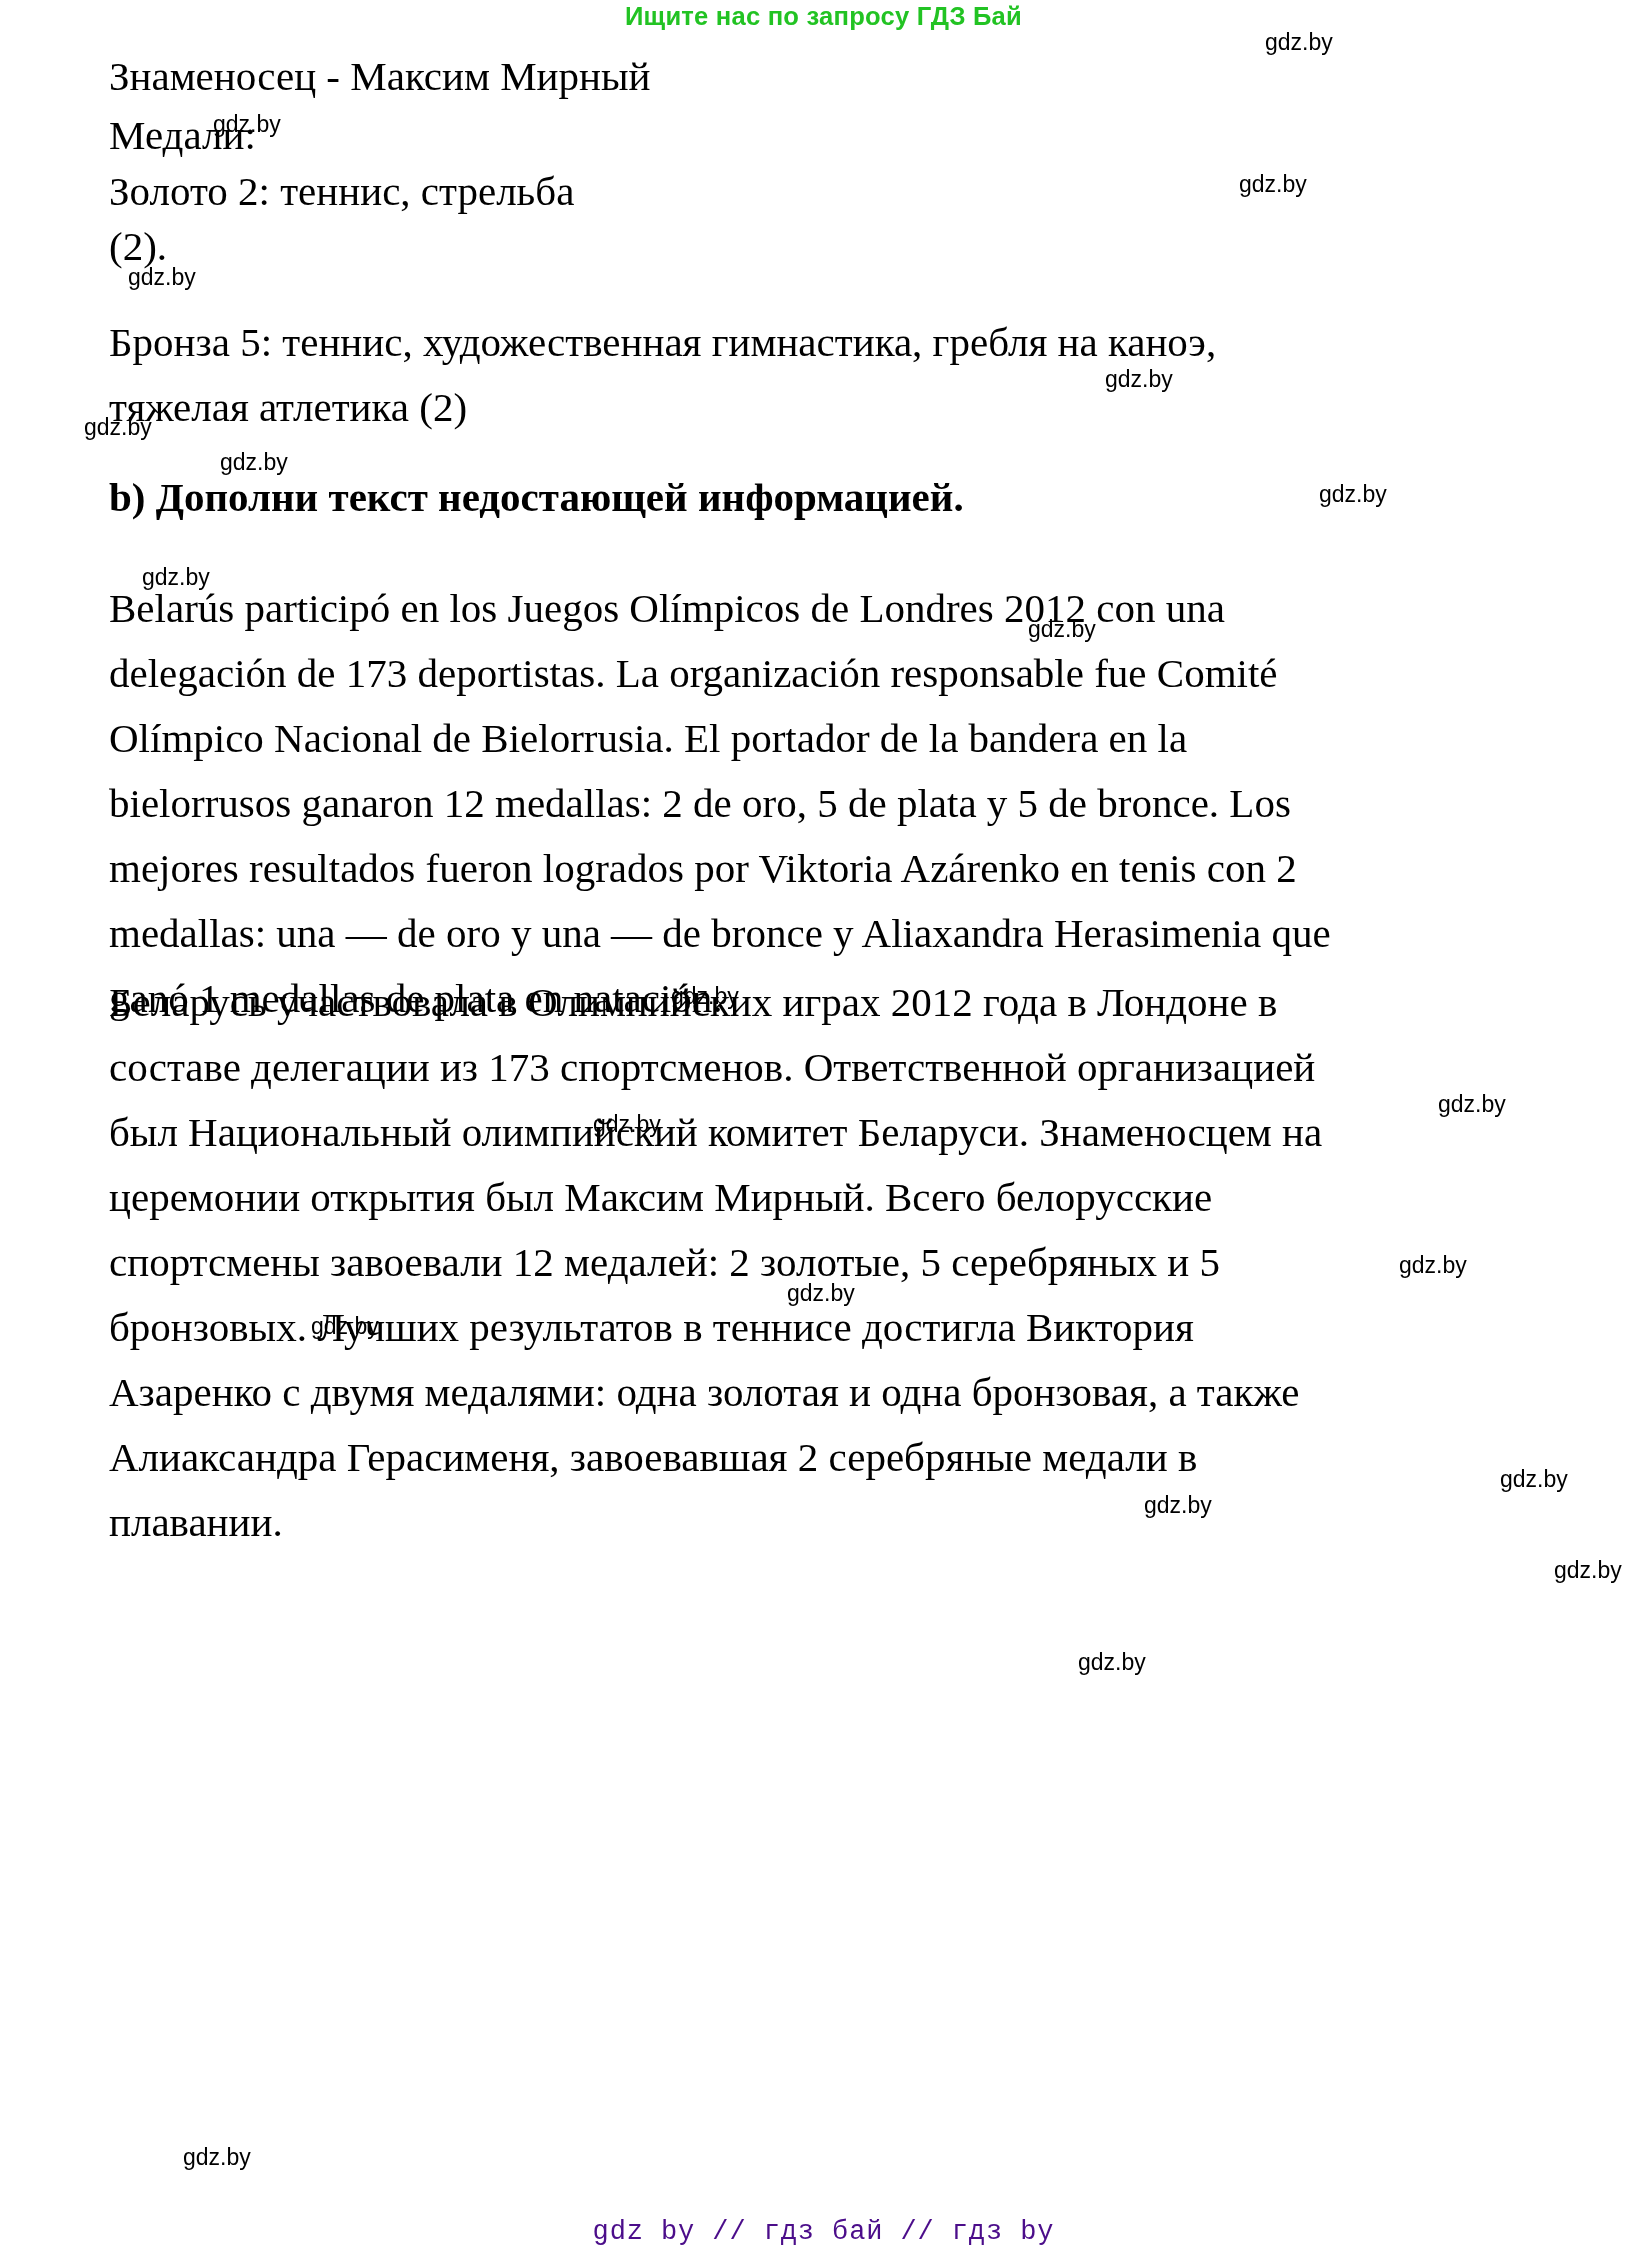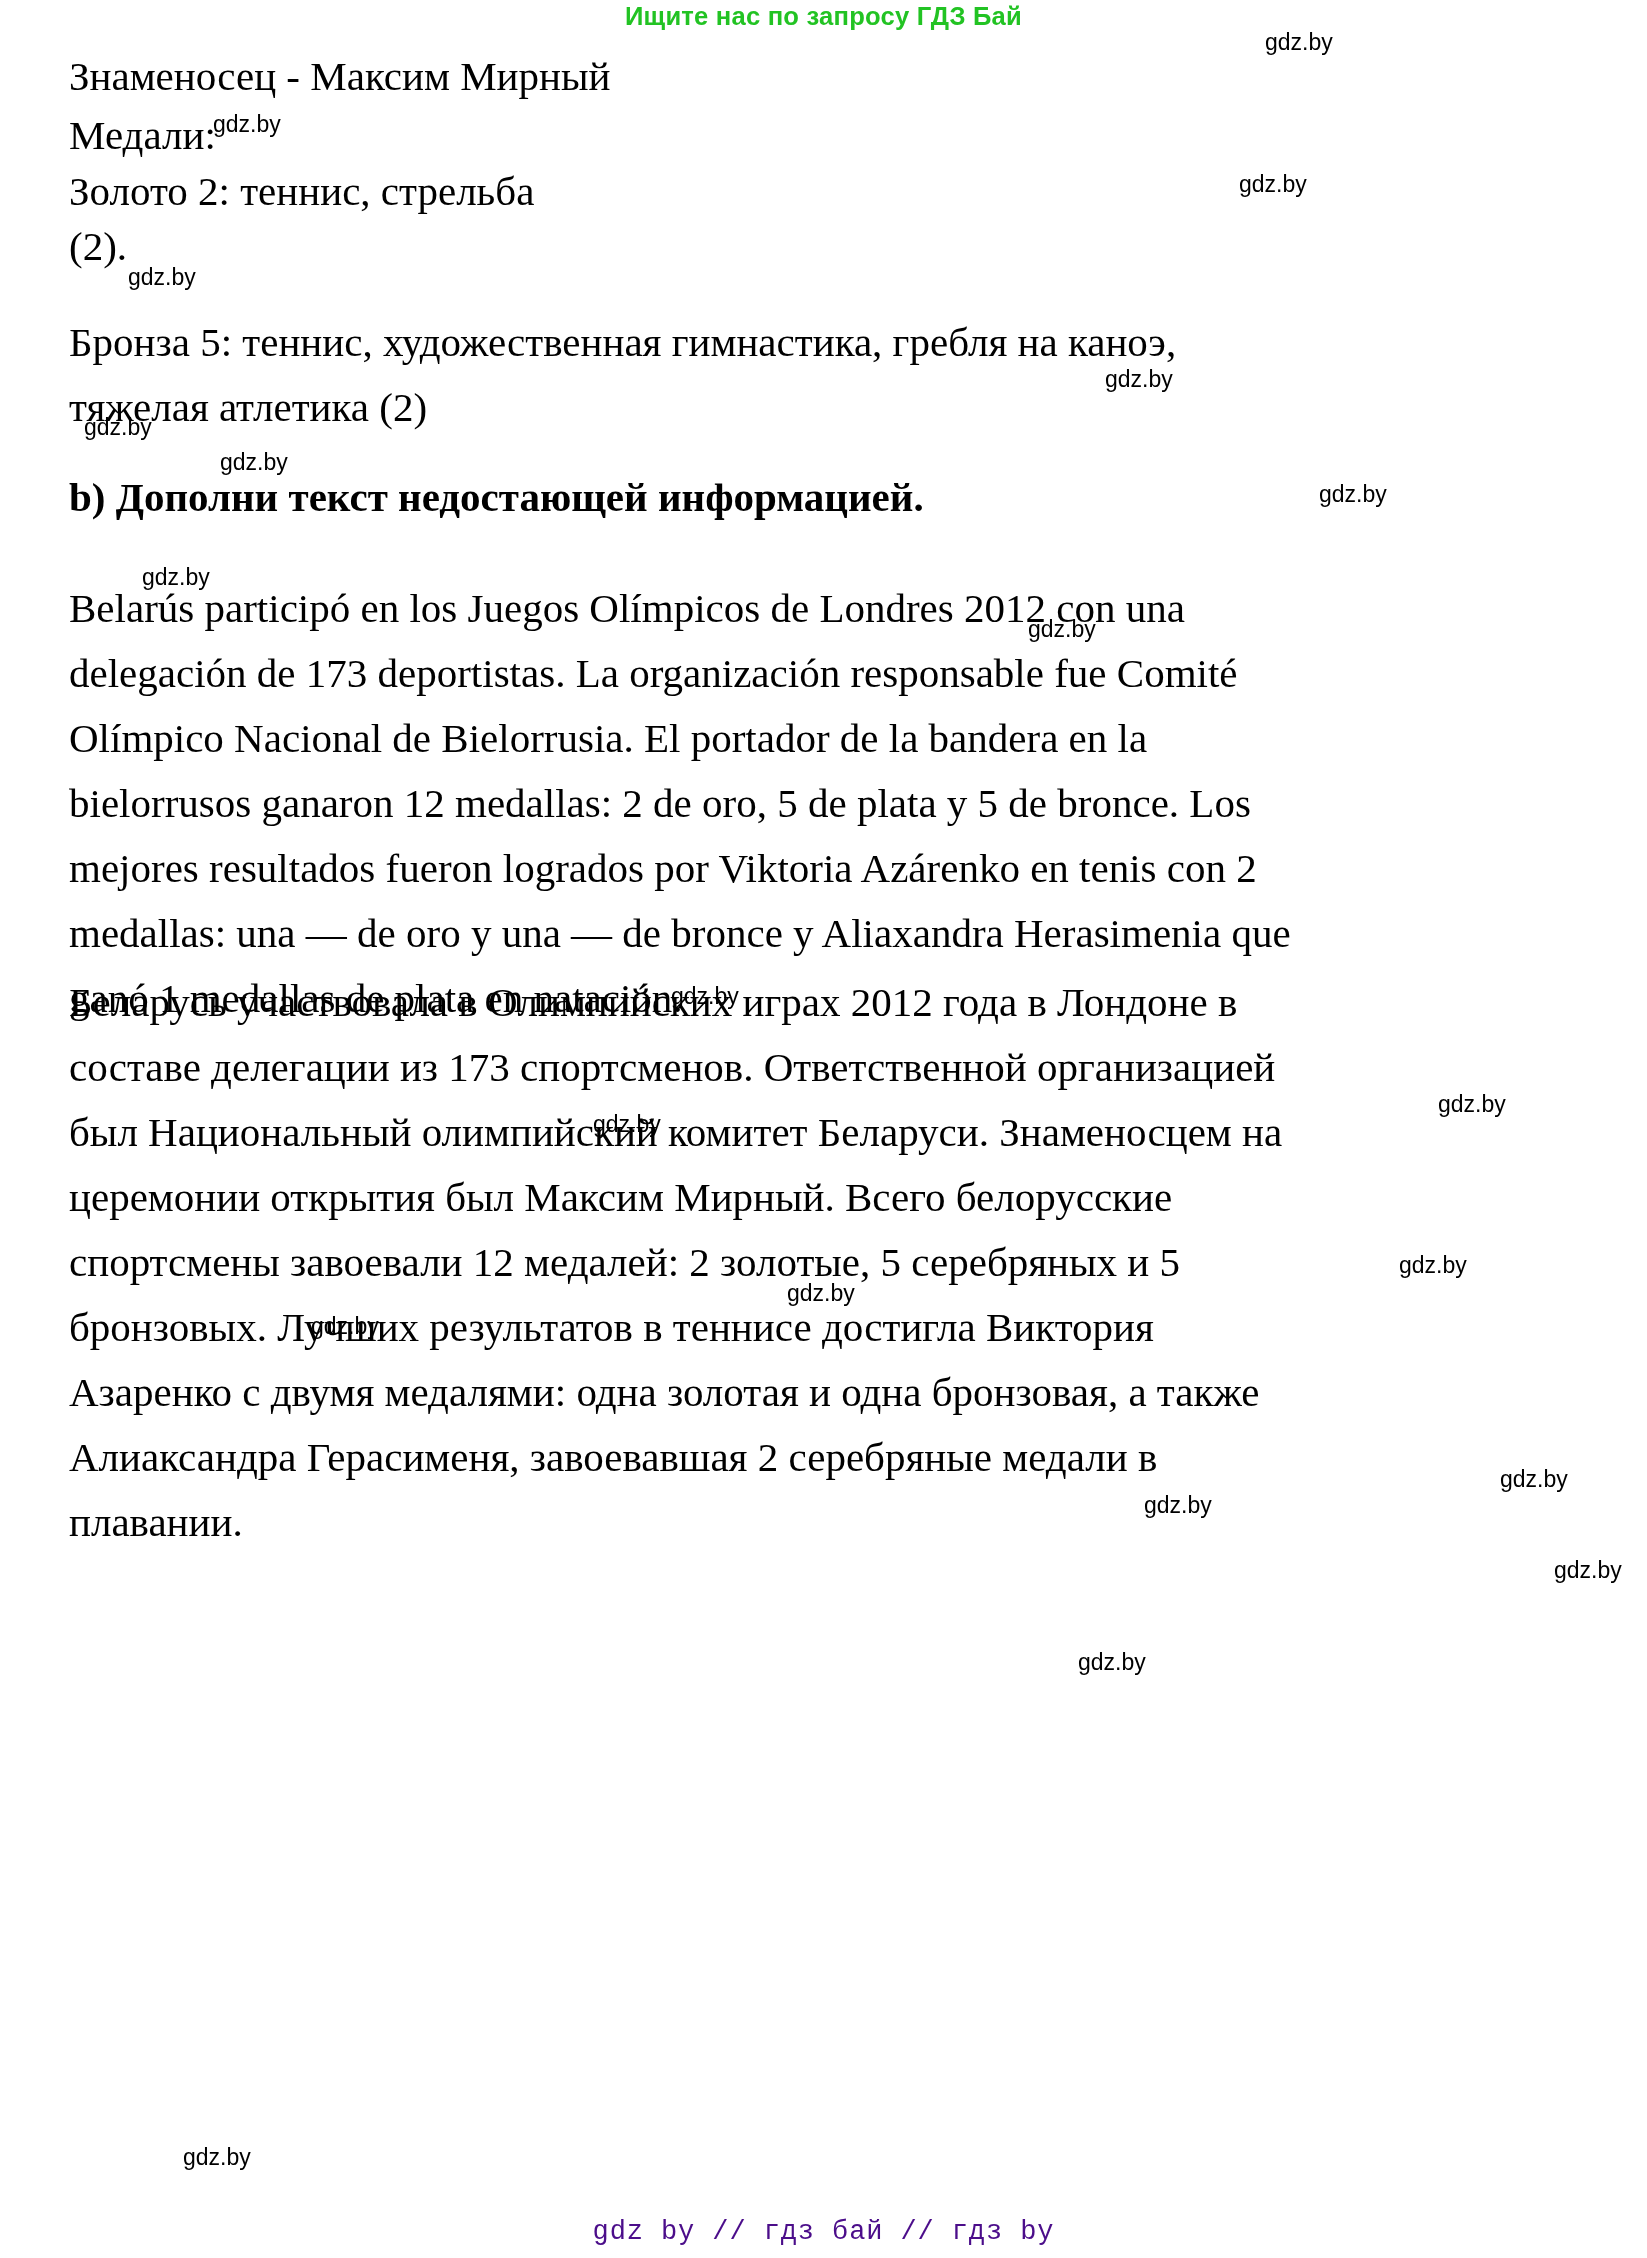--- a/index.html
+++ b/index.html
@@ -36,21 +36,21 @@
     letter-spacing: 0.2px;
     white-space: nowrap;
   }
 
   .bold {
     font-weight: 700;
   }
 
   
   .blk { position: absolute; left: 69px; }
-  .blk .l { display: block; font-size: 41px; line-height: 65px; white-space: nowrap; }
+  .blk .l { display: block; font-size: 41px; line-height: 65px; white-space: nowrap; margin-left: 40px; }
   .blk.bold .l { font-weight: 700; }
 
   
   .wm {
     position: absolute;
     font-family: "Liberation Sans", "DejaVu Sans", sans-serif;
     font-size: 23px;
     color: #000000;
     white-space: nowrap;
     line-height: 1;

